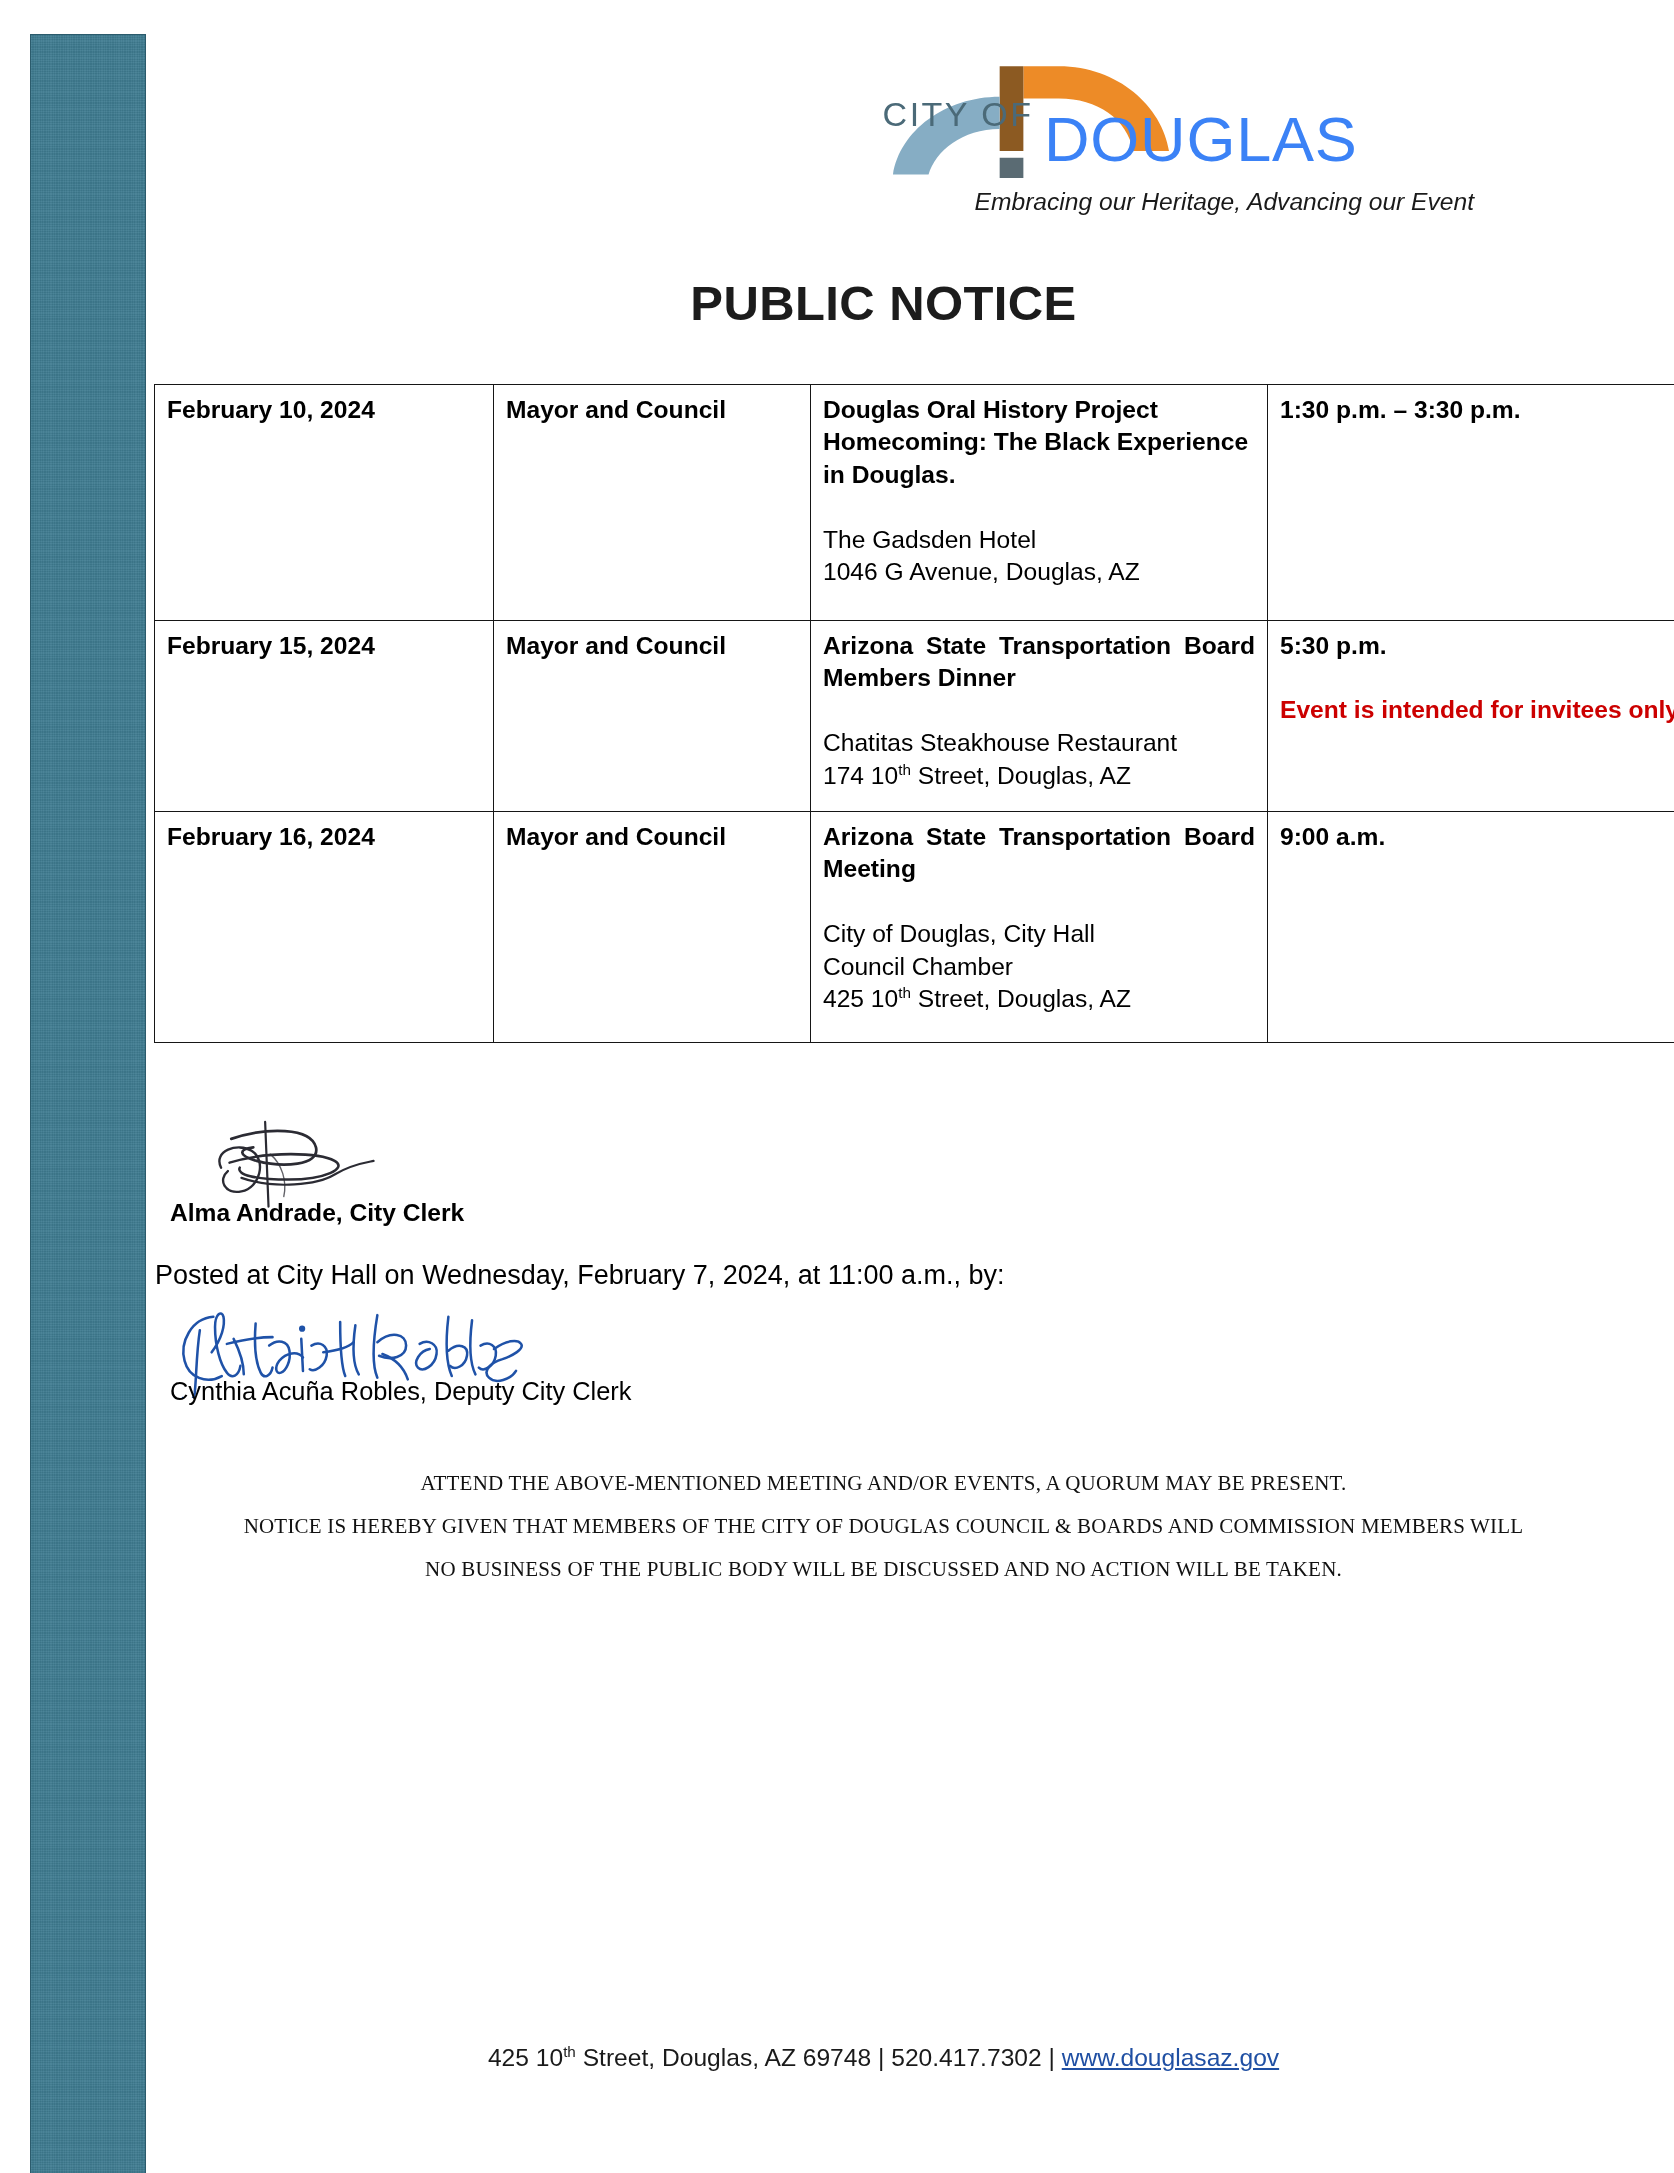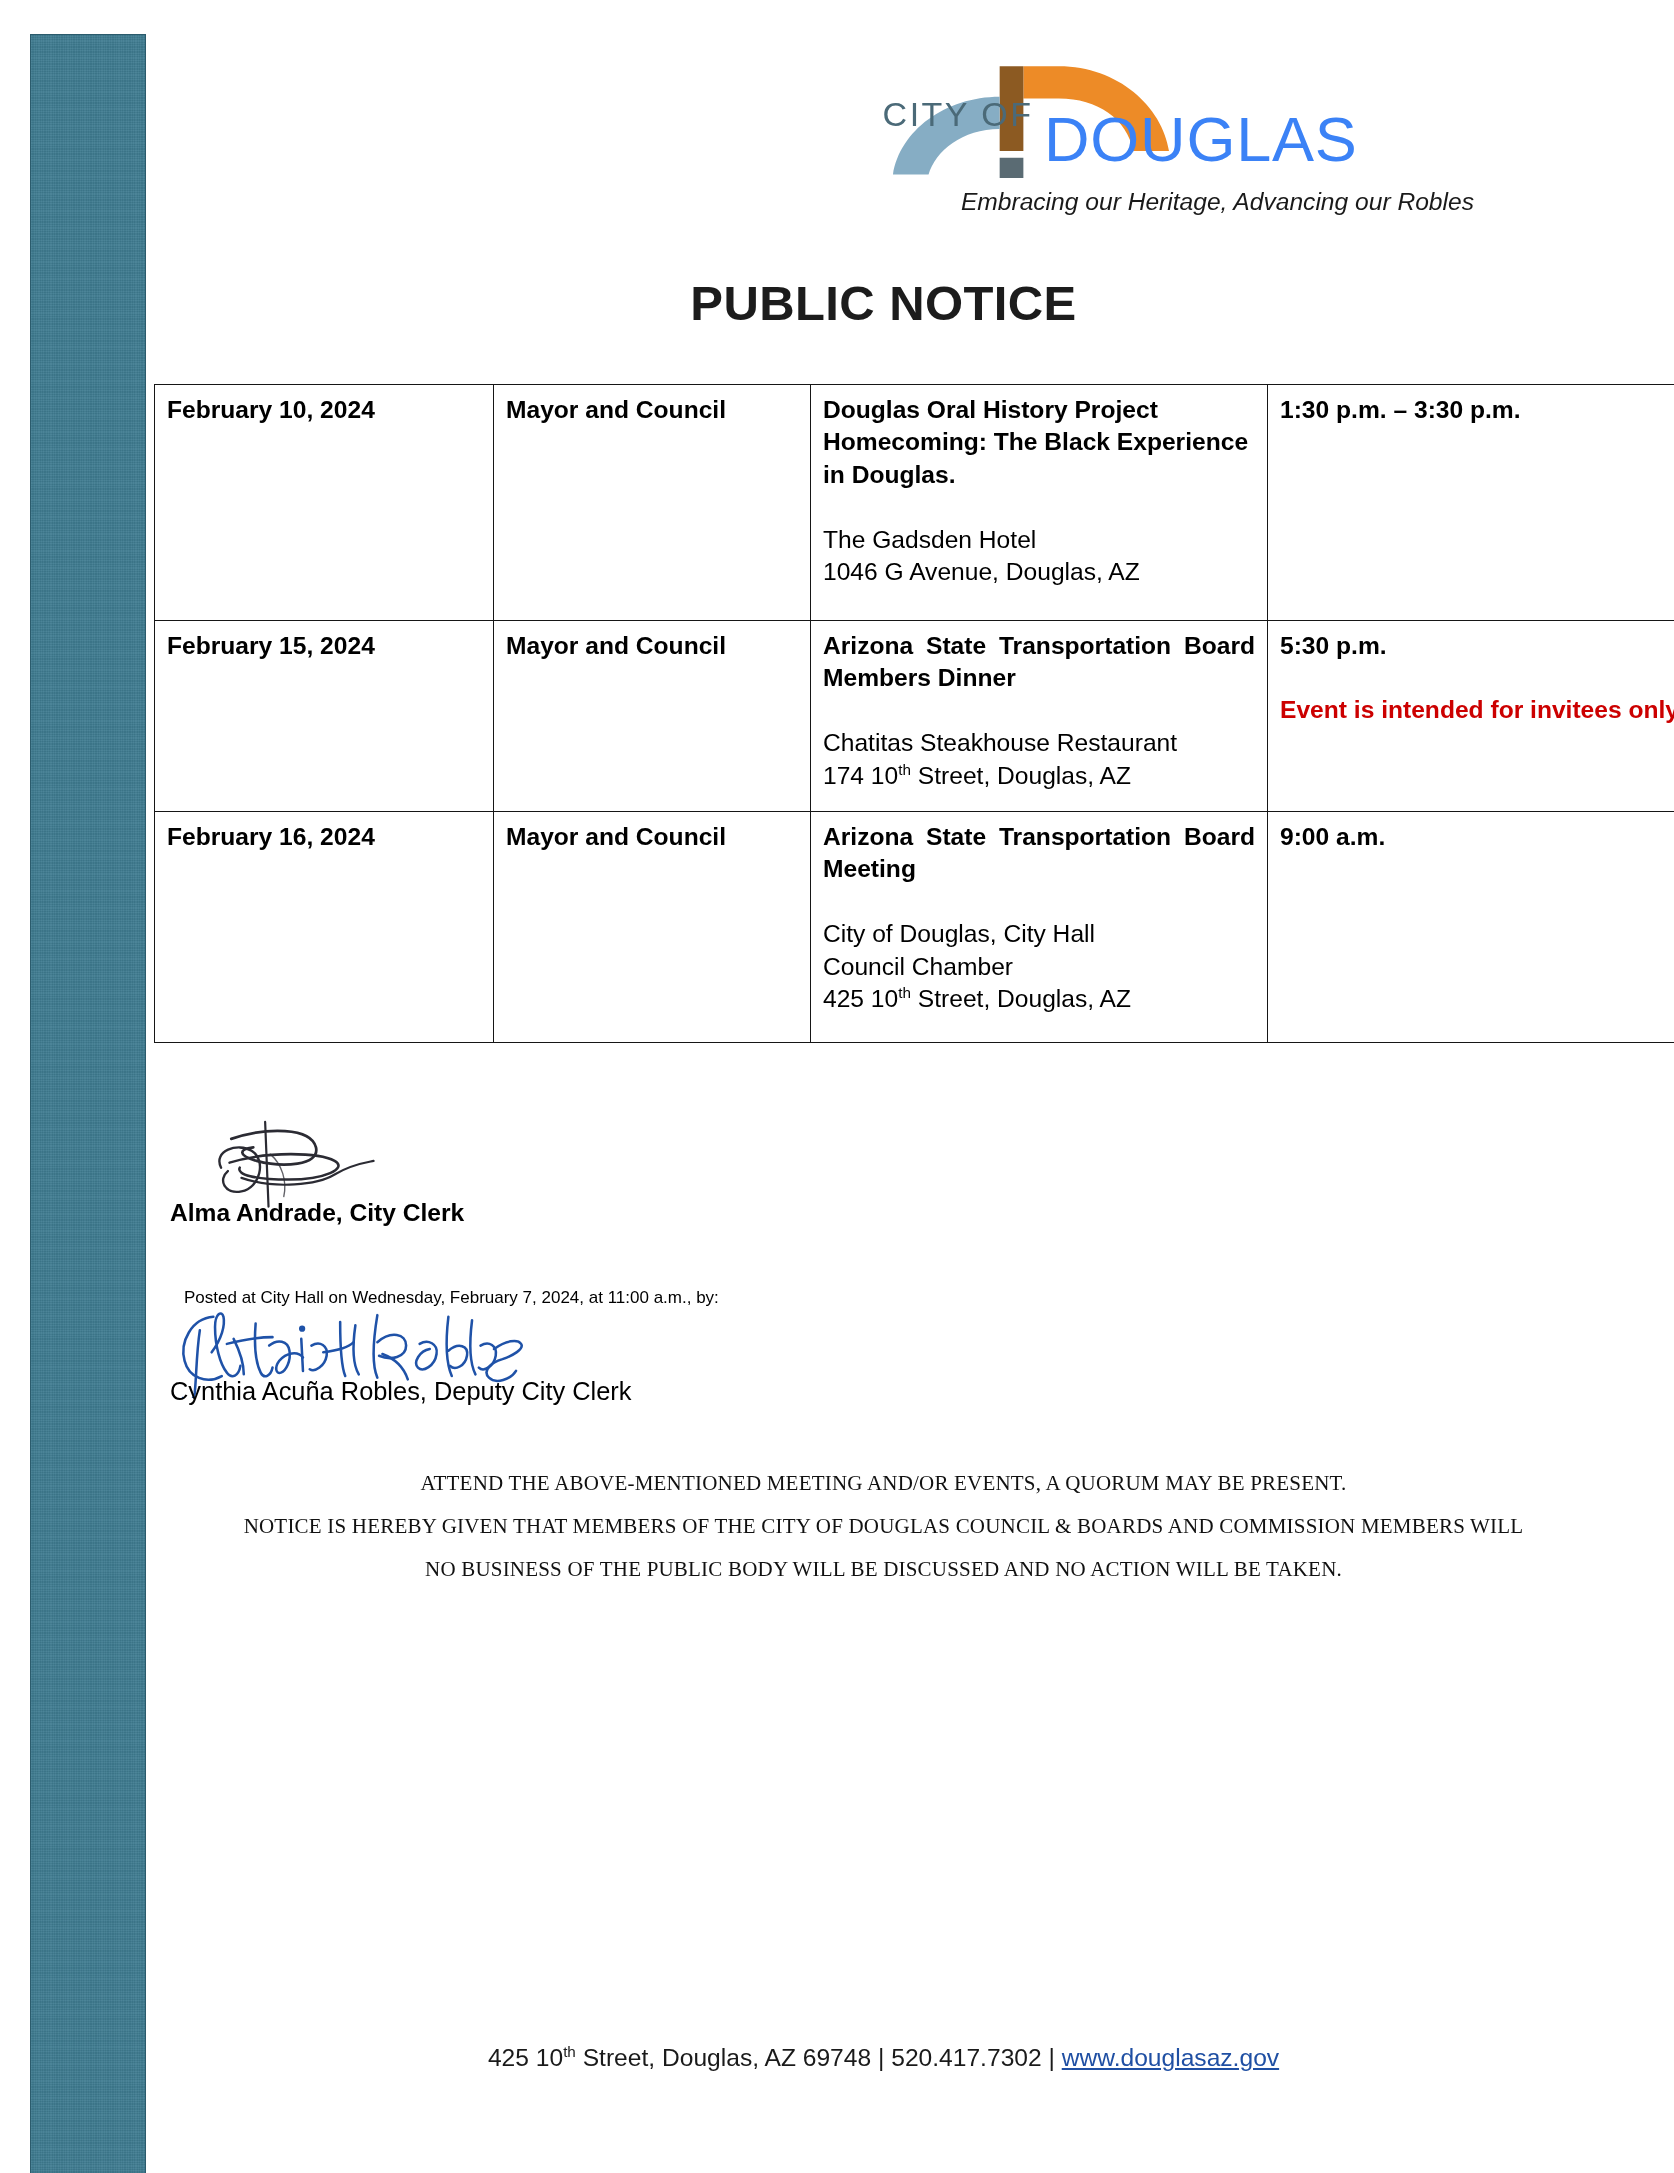--- a/index.html
+++ b/index.html
@@ -137,24 +137,23 @@
   }
   .sig-clerk-name {
     position: absolute;
     left: 170px;
     top: 1199px;
     font-size: 24.6px;
     font-weight: bold;
   }
   .posted-line {
     position: absolute;
-    left: 184px;
+    left: 155px;
     top: 1260px;
-    font-size: 17px;
-    margin-top: 28px;
+    font-size: 27px;
   }
   .sig-deputy {
     position: absolute;
     left: 174px;
     top: 1305px;
     width: 356px;
     height: 93px;
   }
   .sig-deputy-name {
     position: absolute;
@@ -205,21 +204,21 @@
     <path d="M188 18 L230 18 C300 18 352 66 360 118 L318 118 C310 80 276 56 230 56 L188 56 Z" fill="#ed8b27"></path>
 
     <path d="M160 18 L188 18 L188 118 L160 118 Z" fill="#8c5a22"></path>
 
     <path d="M160 126 L188 126 L188 218 L160 218 Z" fill="#5a6b73"></path>
 
     <path d="M160 126 L160 164 C116 164 84 190 76 218 L34 218 C42 166 96 126 160 126 Z" fill="#86adc4" transform="translate(0,-72)"></path>
   </svg>
   <div class="logo-cityof">CITY OF</div>
   <div class="logo-douglas">DOUGLAS</div>
-  <div class="logo-tagline">Embracing our Heritage, Advancing our Robles</div>
+  <div class="logo-tagline">Embracing our Heritage, Advancing our Event</div>
 </div>
 
 <div class="page-title">PUBLIC NOTICE</div>
 
 <table class="notice-table">
   <tbody>
     <tr class="row1">
       <td class="col-date cell-bold">February 10, 2024</td>
       <td class="col-body cell-bold">Mayor and Council</td>
       <td class="col-detail">

